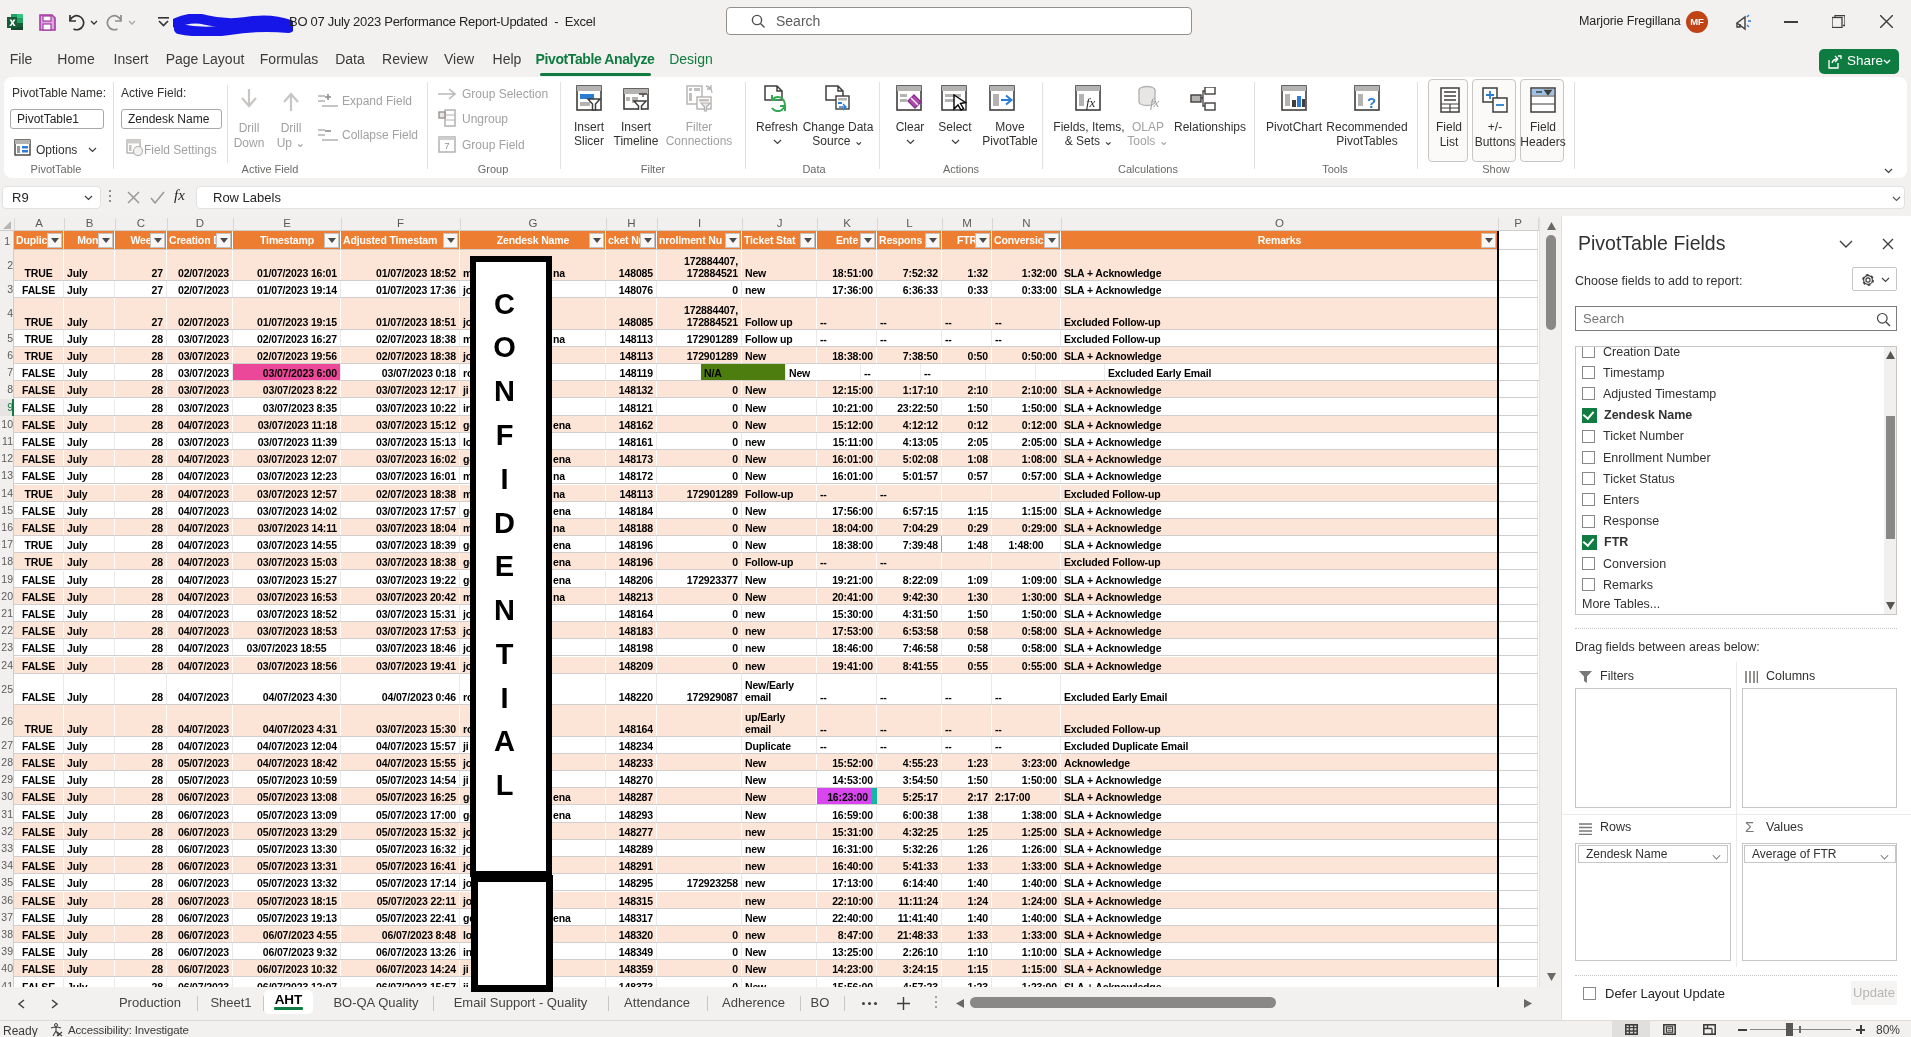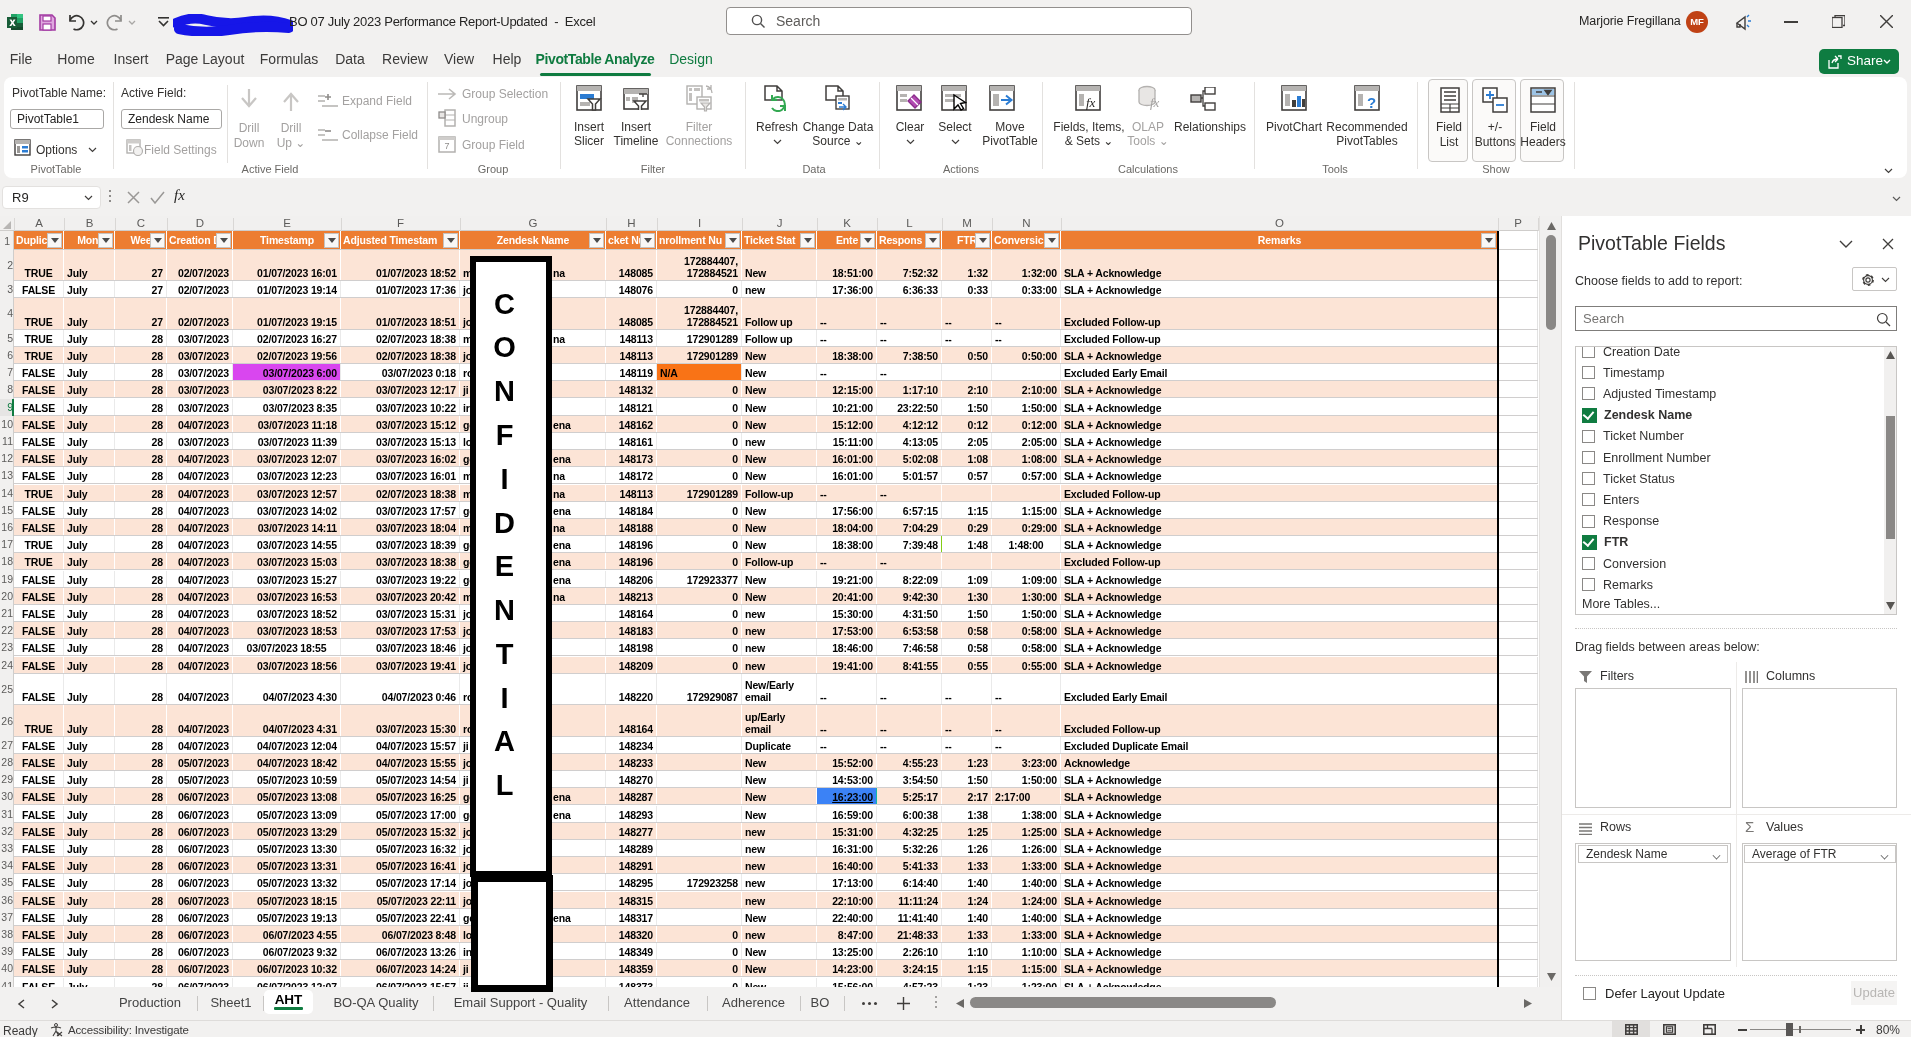--- a/index.html
+++ b/index.html
@@ -380,20 +380,23 @@
       <path d="M1 1 l3.5 3.5 L8 1" fill="none" stroke="#403e3c" stroke-width="1.2"></path>
     </svg>
     <div class="abs" style="left:109px;top:12px;width:2px;height:2px;background:#8f8d8b;box-shadow:0 5px #8f8d8b,0 10px #8f8d8b"></div>
     <svg class="abs" style="left:127px;top:13px" width="13" height="13" viewBox="0 0 13 13">
       <path d="M1 1 L12 12 M12 1 L1 12" stroke="#9a9896" stroke-width="1.5"></path>
     </svg>
     <svg class="abs" style="left:150px;top:13px" width="15" height="13" viewBox="0 0 15 13">
       <path d="M1 7 l4 5 L14 1" fill="none" stroke="#9a9896" stroke-width="1.5"></path>
     </svg>
     <div class="abs" style="left:174px;top:9px;font-size:15px;font-style:italic;color:#252423;font-family:'Liberation Serif',serif"><i>f</i>x</div>
+    <div class="fbox" style="left:196px;width:1709px;">
+      <div class="abs" style="left:16px;top:3px;font-size:13px;color:#252423">Row Labels</div>
+    </div>
     <svg class="abs" style="left:1892px;top:18px" width="9" height="6" viewBox="0 0 9 6">
       <path d="M1 1 l3.5 3.5 L8 1" fill="none" stroke="#5c5b5a" stroke-width="1.2"></path>
     </svg>
   </div>
 <div id="sheet">
     <div id="colhdr">
       <div class="clet" style="left:14px;width:50px">A</div>
       <div class="cdiv" style="left:14px"></div>
       <div class="clet" style="left:64px;width:51px">B</div>
       <div class="cdiv" style="left:64px"></div>
@@ -751,33 +754,33 @@
       </div>
       <div class="cell" style="width:51px;background:#ffffff;border-right:1px solid #eaeaea;">
         <span style="text-align:left">July</span>
       </div>
       <div class="cell" style="width:52px;background:#ffffff;border-right:1px solid #eaeaea;">
         <span style="text-align:right">28</span>
       </div>
       <div class="cell" style="width:66px;background:#ffffff;border-right:1px solid #eaeaea;">
         <span style="text-align:right">03/07/2023</span>
       </div>
-      <div class="cell" style="width:108px;background:#d946ef;border-right:1px solid #eaeaea;">
+      <div class="cell" style="width:108px;background:#ec4899;border-right:1px solid #eaeaea;">
         <span style="text-align:right">03/07/2023 6:00</span>
       </div>
       <div class="cell" style="width:119px;background:#ffffff;border-right:1px solid #eaeaea;">
         <span style="text-align:right">03/07/2023 0:18</span>
       </div>
       <div class="cell" style="width:146px;background:#fff;border-right:1px solid #eaeaea">
         <span style="text-align:left">ro</span>
       </div>
       <div class="cell" style="width:51px;background:#ffffff;border-right:1px solid #eaeaea;">
         <span style="text-align:right">148119</span>
       </div>
-      <div class="cell" style="width:85px;background:#f97316;border-right:1px solid #eaeaea;">
+      <div class="cell" style="width:85px;background:#4d7c0f;border-right:1px solid #eaeaea;margin-left:44px;">
         <span style="text-align:left">N/A</span>
       </div>
       <div class="cell" style="width:75px;background:#ffffff;border-right:1px solid #eaeaea;">
         <span style="text-align:left">New</span>
       </div>
       <div class="cell" style="width:60px;background:#ffffff;border-right:1px solid #eaeaea;">
         <span style="text-align:left">--</span>
       </div>
       <div class="cell" style="width:65px;background:#ffffff;border-right:1px solid #eaeaea;">
         <span style="text-align:left">--</span>
@@ -1930,21 +1933,21 @@
       </div>
       <div class="cell" style="width:51px;background:#fce4d6;border-right:1px solid #ffffff;">
         <span style="text-align:right">148287</span>
       </div>
       <div class="cell" style="width:85px;background:#fce4d6;border-right:1px solid #ffffff;">
         <span style="text-align:right"></span>
       </div>
       <div class="cell" style="width:75px;background:#fce4d6;border-right:1px solid #ffffff;">
         <span style="text-align:left">New</span>
       </div>
-      <div class="cell" style="width:60px;background:#3b82f6;border-right:1px solid #14b8a6;text-decoration:underline;">
+      <div class="cell" style="width:60px;background:#d946ef;border-right:6px solid #14b8a6;">
         <span style="text-align:right">16:23:00</span>
       </div>
       <div class="cell" style="width:65px;background:#fce4d6;border-right:1px solid #ffffff;">
         <span style="text-align:right">5:25:17</span>
       </div>
       <div class="cell" style="width:50px;background:#fce4d6;border-right:1px solid #ffffff;">
         <span style="text-align:right">2:17</span>
       </div>
       <div class="cell" style="width:69px;background:#fce4d6;border-right:1px solid #ffffff;">
         <span style="">2:17:00</span>

